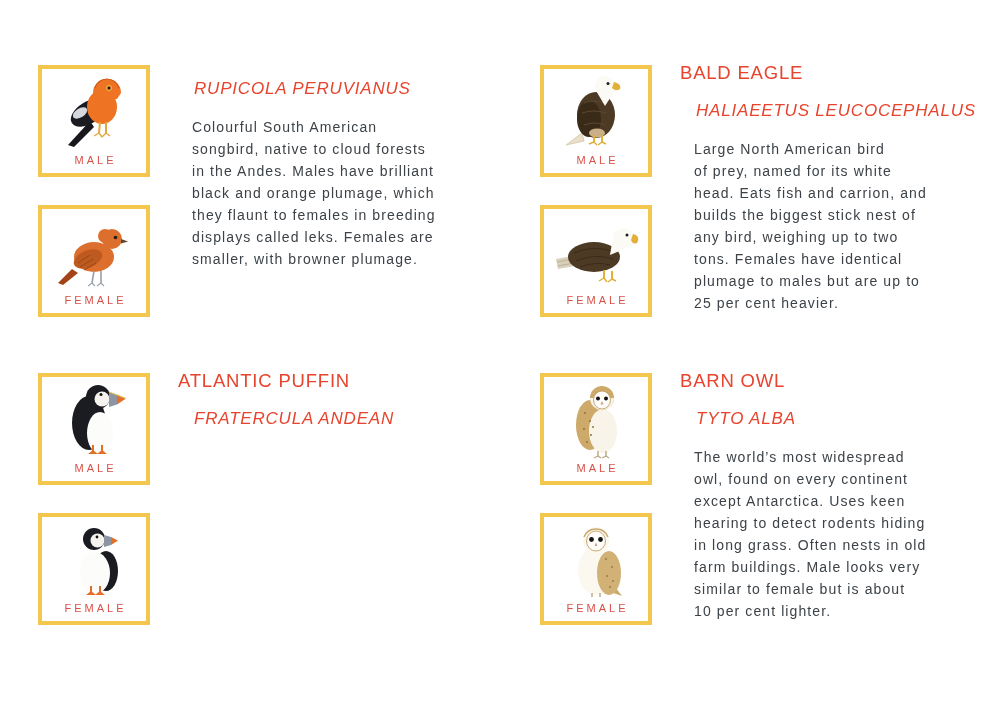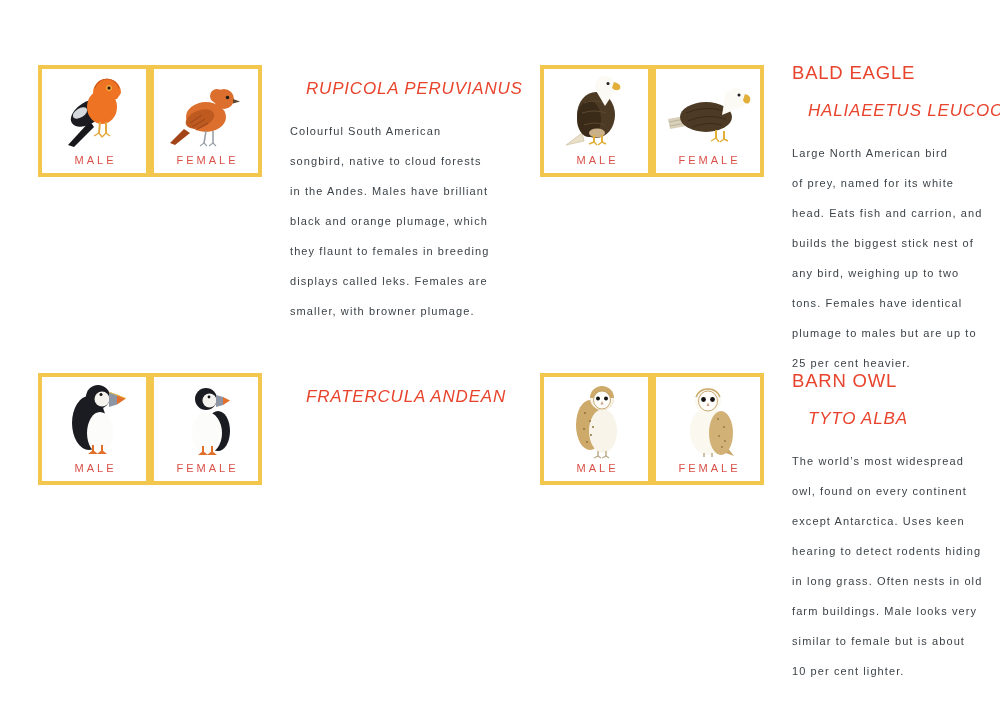--- a/index.html
+++ b/index.html
@@ -17,21 +17,21 @@
     background: #ffffff;
     overflow: hidden;
     font-family: "Liberation Sans", sans-serif;
   }
   .entry { position: absolute; display: flex; align-items: flex-start; }
   .entry-tl { left: 38px;  top: 62px; }
   .entry-tr { left: 540px; top: 62px; }
   .entry-bl { left: 38px;  top: 370px; }
   .entry-br { left: 540px; top: 370px; }
 
-  .figures { display: flex; margin-top: 3px; }
+  .figures { display: flex; flex-direction: column; gap: 28px; margin-top: 3px; }
   .frame {
     width: 112px; height: 112px;
     border: 4px solid var(--frame-yellow);
     background: #ffffff;
     position: relative;
   }
   .frame svg { display: block; margin: 4px auto 0 auto; }
   .sex-label {
     position: absolute; left: 0; right: 0; bottom: 7px;
     text-align: center;
@@ -54,23 +54,23 @@
   .sci-name {
     margin: 16px;
     font-size: 17px;
     line-height: 22px;
     font-style: italic;
     font-weight: 400;
     letter-spacing: 0.8px;
     color: var(--accent-red);
   }
   .desc {
-    margin: 0;
-    font-size: 11px;
-    line-height: 30px;
+    margin: 14px;
+    font-size: 14px;
+    line-height: 22px;
     letter-spacing: 1.1px;
     color: var(--ink);
     white-space: pre-line;
   }
 </style>
 </head>
 <body>
 
 <div class="page">
 
@@ -196,20 +196,21 @@
           <path d="M65,16 L72,19.5 L65,24 Z" fill="#E2702A"></path>
           <circle cx="51" cy="16" r="1.4" fill="#111111"></circle>
           <path d="M45,71 L45,65 M54,71 L54,65" stroke="#E2702A" stroke-width="2" fill="none"></path>
           <path d="M40,74 L50,74 L45,70 Z" fill="#E2702A"></path>
           <path d="M49,74 L59,74 L54,70 Z" fill="#E2702A"></path>
         </svg>
         <figcaption class="sex-label">FEMALE</figcaption>
       </figure>
     </div>
     <div class="textcol">
+      <h2 class="common-name">ATLANTIC PUFFIN</h2>
       <h3 class="sci-name">FRATERCULA ANDEAN</h3>
     </div>
   </section>
 
   <section class="entry entry-br">
     <div class="figures">
       <figure class="frame" style="margin:0">
         <svg width="96" height="78" viewBox="0 0 96 78">
           <ellipse cx="42" cy="44" rx="14" ry="25" fill="#CDA96A"></ellipse>
           <ellipse cx="55" cy="50" rx="14" ry="22" fill="#F8F4E9"></ellipse>

